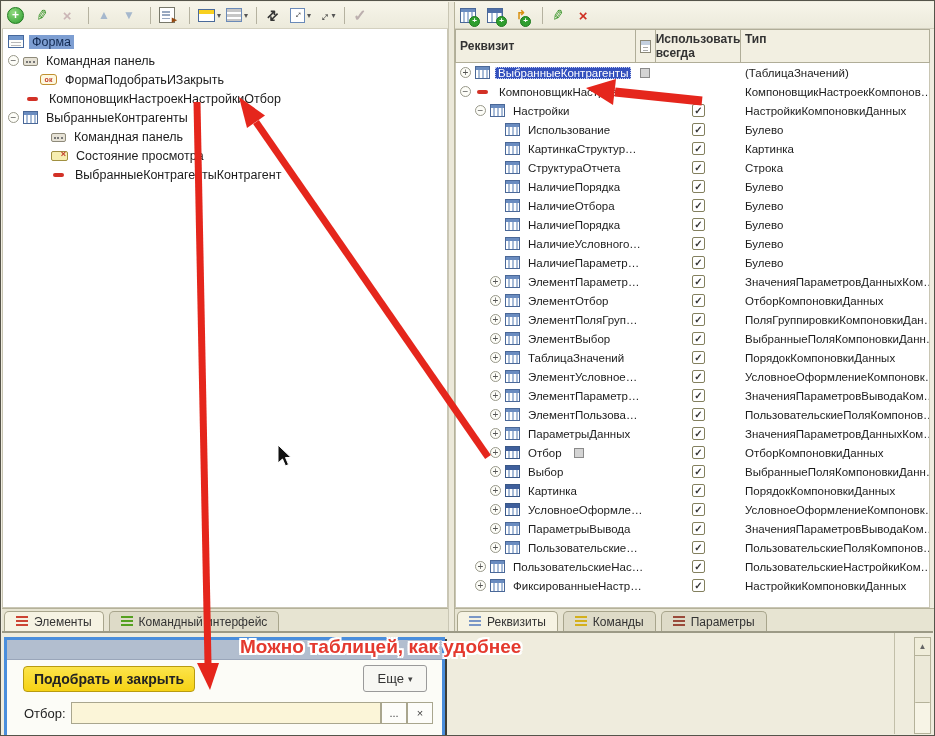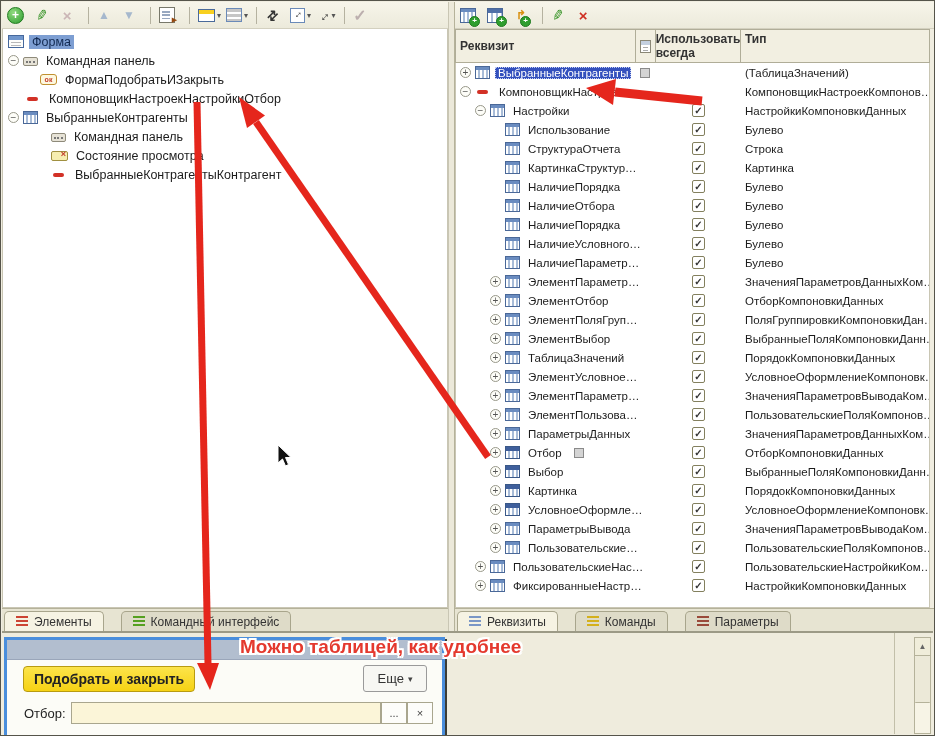--- a/index.html
+++ b/index.html
@@ -76,21 +76,21 @@
   .c-flag{width:20px;flex:none;display:flex;align-items:center;justify-content:center;}
   .c-use{width:85px;flex:none;display:flex;align-items:center;justify-content:center;}
   .c-type{flex:1;white-space:nowrap;overflow:hidden;padding-left:4px;}
   .hdr-win{width:16px;height:13px;border:1px solid #8a8776;background:linear-gradient(#c4d0e0 0 4px,#fff 4px);position:relative;display:inline-block;box-sizing:border-box;}
   .hdr-win::after{content:"";position:absolute;left:2px;top:6px;right:2px;height:4px;background:repeating-linear-gradient(to bottom,#aaa 0 1px,transparent 1px 3px);}
   .cb{width:13px;height:13px;border:1px solid #83805e;border-radius:2px;background:#fff;display:flex;align-items:center;justify-content:center;font-size:10px;color:#333;box-sizing:border-box;}
   .cb::after{content:"✓";font-weight:bold;}
   .marker{width:8px;height:8px;background:#d4d4d4;border:1px solid #8a8a8a;margin-left:9px;flex:none;}
 
   
-  .tabbar{position:absolute;left:0;right:0;bottom:0;height:23px;background:#e7e4d2;border-top:1px solid #b5b29a;display:flex;gap:17px;padding:2px 2px 0;box-sizing:border-box;}
+  .tabbar{position:absolute;left:0;right:0;bottom:0;height:23px;background:#e7e4d2;border-top:1px solid #b5b29a;display:flex;gap:5px;padding:2px 2px 0;box-sizing:border-box;}
   .tab{display:inline-flex;align-items:center;gap:6px;padding:0 11px;border:1px solid #a8a58c;border-bottom:none;border-radius:5px 5px 0 0;background:#dedbc8;font-size:12px;color:#333;}
   .tab.active{background:#f6f3e3;}
   .stack-icon{width:12px;height:11px;display:inline-block;}
   .color-red .stack-icon{background:repeating-linear-gradient(to bottom,#cc4433 0 2.5px,rgba(0,0,0,0) 2.5px 4px);}
   .color-green .stack-icon{background:repeating-linear-gradient(to bottom,#55a020 0 2.5px,rgba(0,0,0,0) 2.5px 4px);}
   .color-blue .stack-icon{background:repeating-linear-gradient(to bottom,#7b97c6 0 2.5px,rgba(0,0,0,0) 2.5px 4px);}
   .color-yellow .stack-icon{background:repeating-linear-gradient(to bottom,#d4b01c 0 2.5px,rgba(0,0,0,0) 2.5px 4px);}
   .color-maroon .stack-icon{background:repeating-linear-gradient(to bottom,#9a4a3a 0 2.5px,rgba(0,0,0,0) 2.5px 4px);}
 
   
@@ -352,42 +352,42 @@
           <div class="c-use">
             <span class="cb"></span>
           </div>
           <div class="c-type">Булево</div>
         </div>
         <div class="trow">
           <div class="c-attr">
             <span class="indent" style="width: 32px;"></span>
             <span class="exp expander-slot"></span>
             <span class="ticon icon-table"></span>
+            <span class="lbl">КартинкаСтруктур…</span>
+            <span class="marker" style="visibility: hidden;"></span>
+          </div>
+          <div class="c-flag"></div>
+          <div class="c-use">
+            <span class="cb"></span>
+          </div>
+          <div class="c-type">Картинка</div>
+        </div>
+        <div class="trow">
+          <div class="c-attr">
+            <span class="indent" style="width: 32px;"></span>
+            <span class="exp expander-slot"></span>
+            <span class="ticon icon-table"></span>
             <span class="lbl">СтруктураОтчета</span>
             <span class="marker" style="visibility: hidden;"></span>
           </div>
           <div class="c-flag"></div>
           <div class="c-use">
             <span class="cb"></span>
           </div>
           <div class="c-type">Строка</div>
-        </div>
-        <div class="trow">
-          <div class="c-attr">
-            <span class="indent" style="width: 32px;"></span>
-            <span class="exp expander-slot"></span>
-            <span class="ticon icon-table"></span>
-            <span class="lbl">КартинкаСтруктур…</span>
-            <span class="marker" style="visibility: hidden;"></span>
-          </div>
-          <div class="c-flag"></div>
-          <div class="c-use">
-            <span class="cb"></span>
-          </div>
-          <div class="c-type">Картинка</div>
         </div>
         <div class="trow">
           <div class="c-attr">
             <span class="indent" style="width: 32px;"></span>
             <span class="exp expander-slot"></span>
             <span class="ticon icon-table"></span>
             <span class="lbl">НаличиеПорядка</span>
             <span class="marker" style="visibility: hidden;"></span>
           </div>
           <div class="c-flag"></div>

